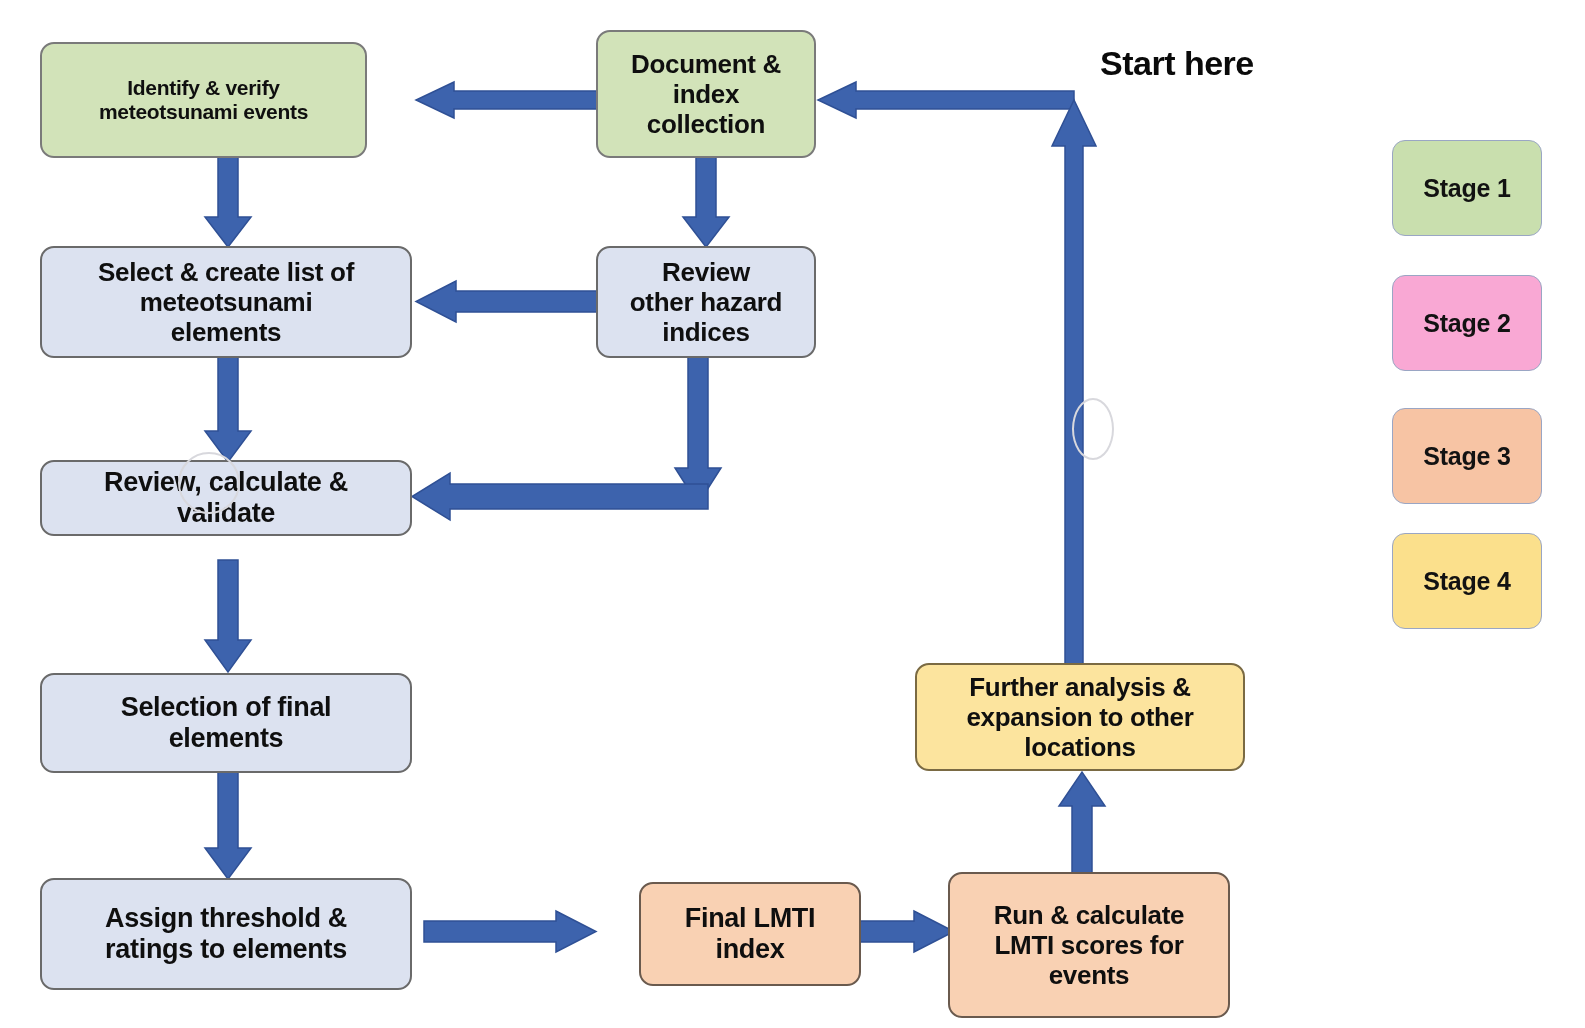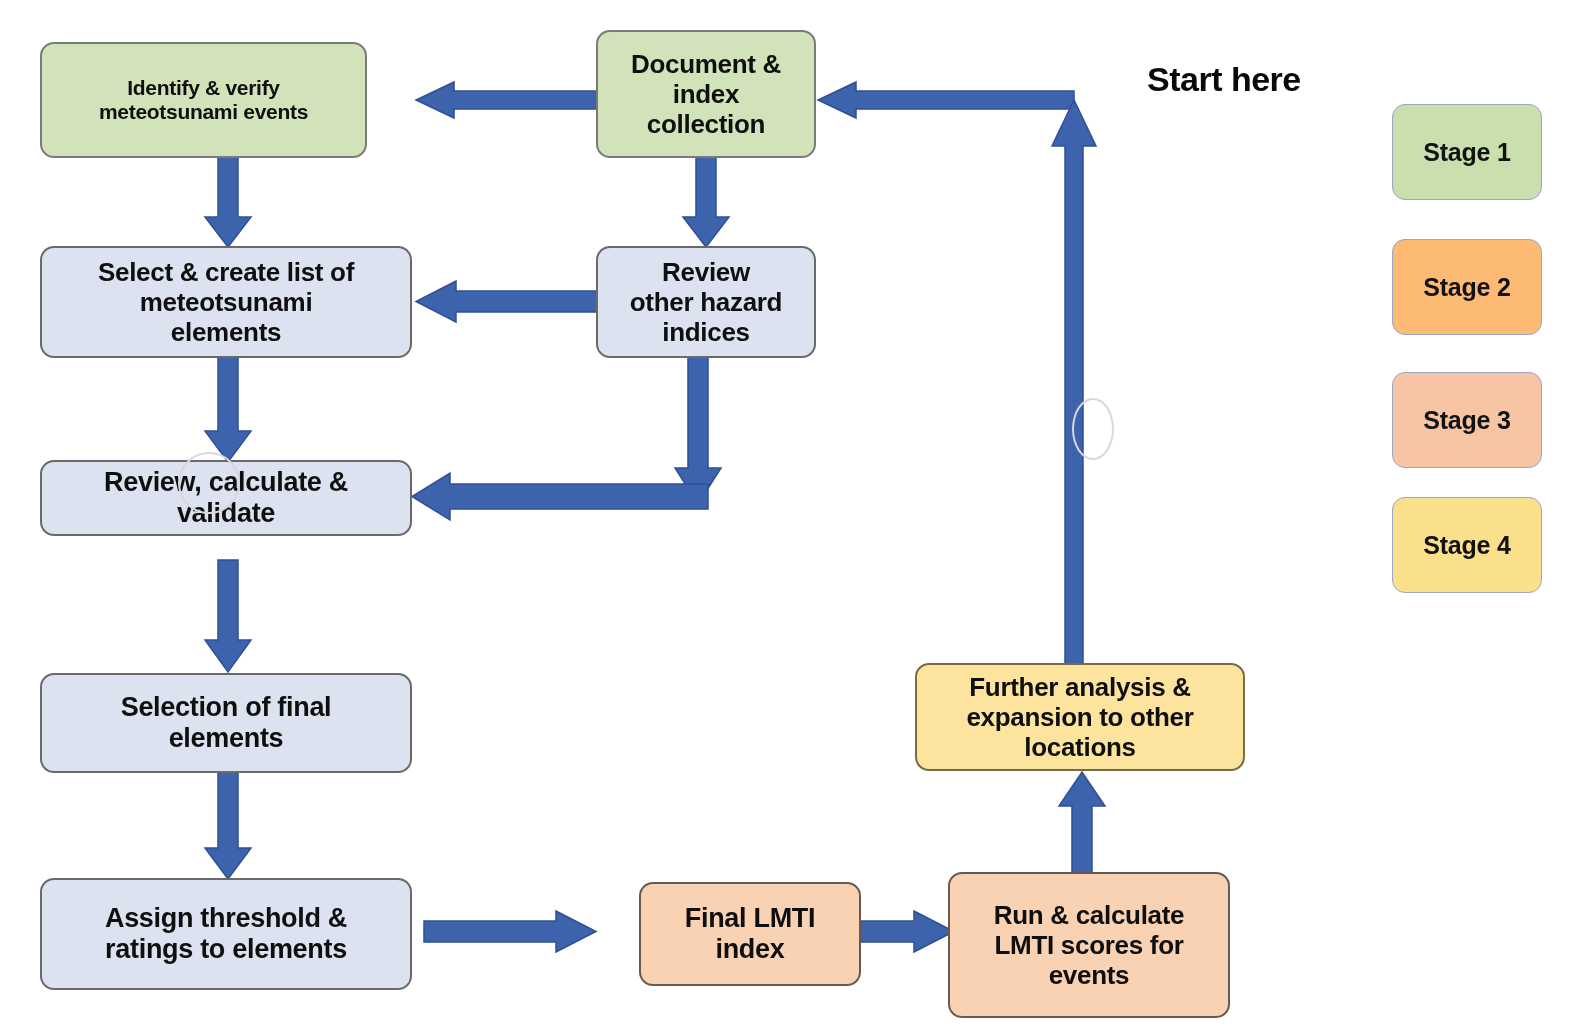--- a/index.html
+++ b/index.html
@@ -43,23 +43,24 @@
     border: 1.5px solid #9aa6c4;
     border-radius: 13px;
     display: flex;
     align-items: center;
     justify-content: center;
     font-weight: bold;
     font-size: 25px;
     color: #121212;
     letter-spacing: -0.2px;
     z-index: 5;
+    margin-top: 36px;
   }
   .lg-green  { background: #c9dfae; }
-  .lg-blue   { background: #fdba74; }
+  .lg-blue   { background: #f9a8d4; }
   .lg-orange { background: #f7c4a4; }
   .lg-yellow { background: #fbe08c; }
 
   .start-label {
     position: absolute;
     font-family: "Liberation Sans", sans-serif;
     font-weight: bold;
     font-size: 34px;
     color: #0a0a0a;
     white-space: nowrap;
@@ -233,21 +234,21 @@
   </div>
 
   <div class="node stage-yellow" style="left:915px; top:663px; width:330px; height:108px; font-size:26px;align-items:center;">
     <div>
       <span>Further analysis &amp;</span>
       <span>expansion to other</span>
       <span>locations</span>
     </div>
   </div>
 
-  <div class="start-label" style="left:1100px; top:60px;margin-left:47px;">Start here</div>
+  <div class="start-label" style="left:1100px; top:44px;">Start here</div>
 
   <div class="legend-box lg-green" style="left:1392px; top:104px; width:150px; height:96px;">
     <span>Stage 1</span>
   </div>
   <div class="legend-box lg-blue" style="left:1392px; top:239px; width:150px; height:96px;">
     <span>Stage 2</span>
   </div>
   <div class="legend-box lg-orange" style="left:1392px; top:372px; width:150px; height:96px;">
     <span>Stage 3</span>
   </div>

